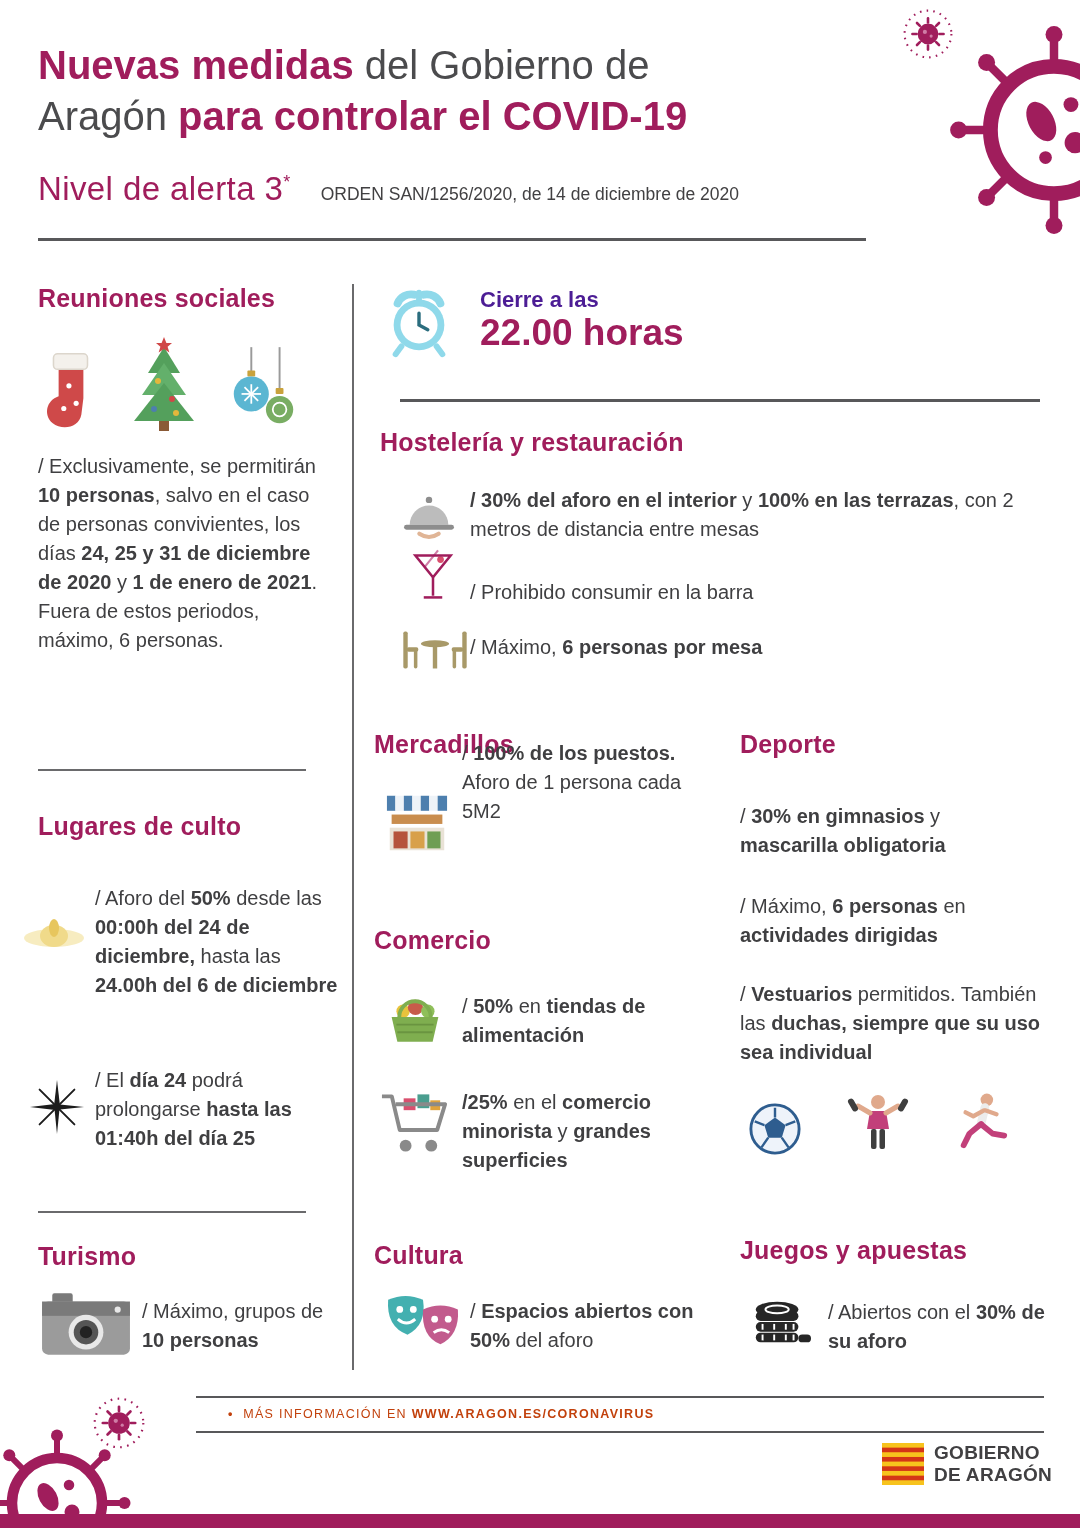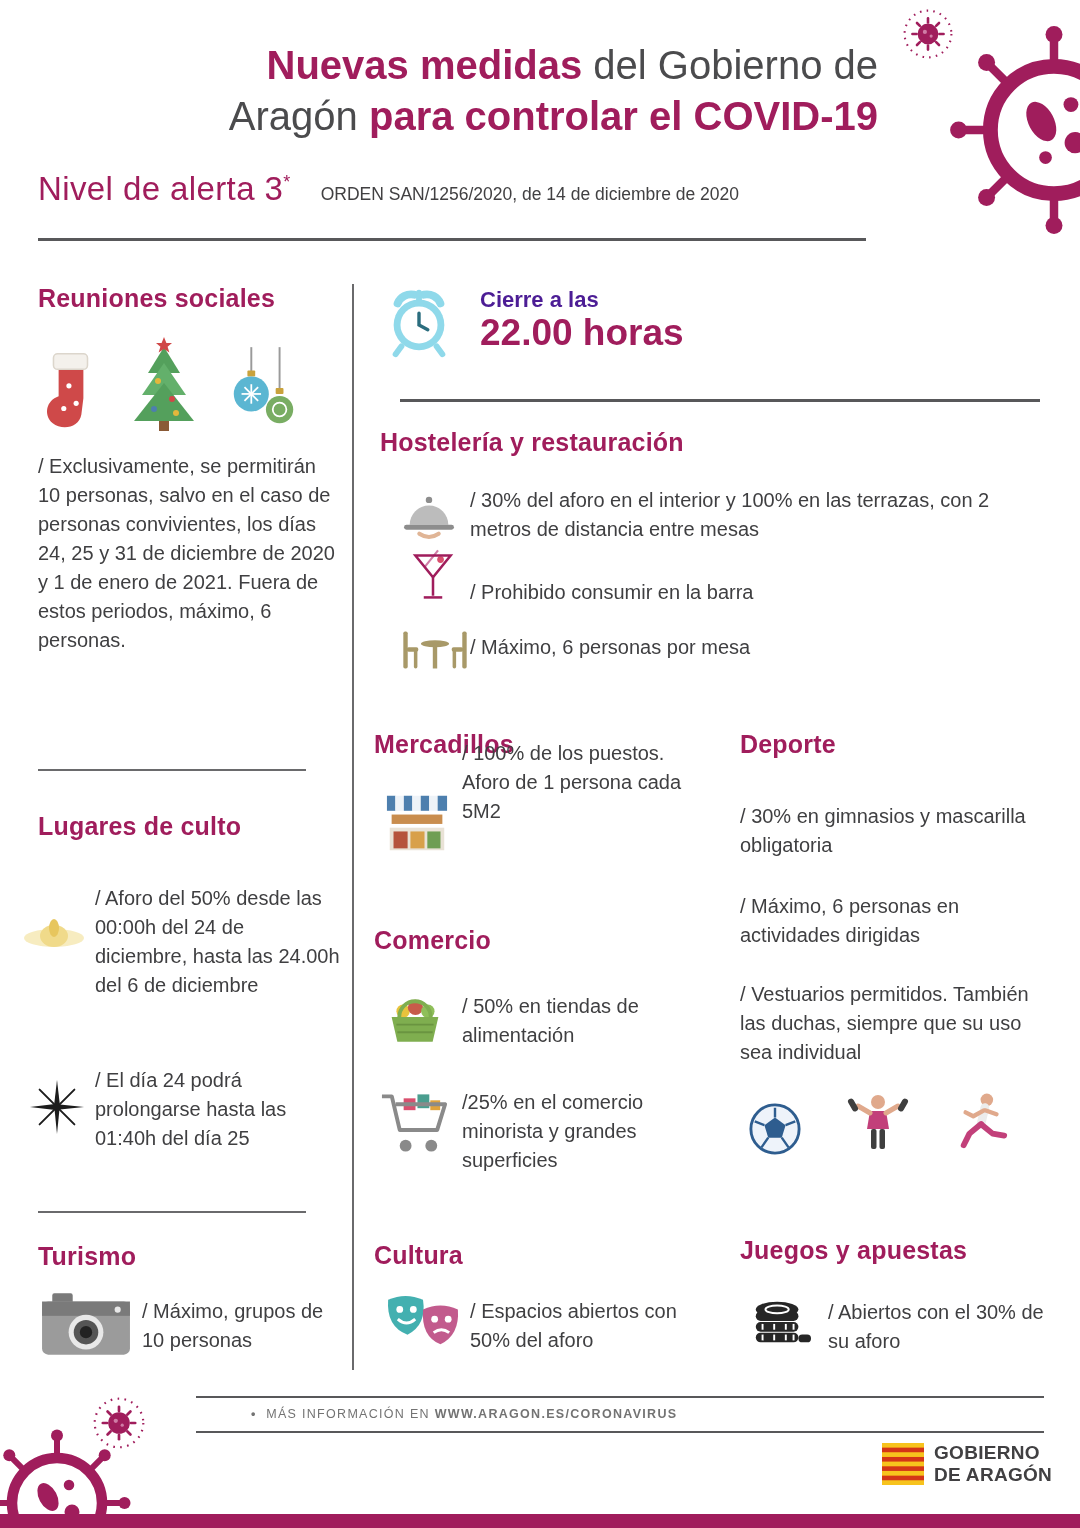--- a/index.html
+++ b/index.html
@@ -1,38 +1,38 @@
 <!DOCTYPE html>
 <html><head>
 <meta charset="utf-8">
 <style>
   * { margin:0; padding:0; box-sizing:border-box; }
   body { background:#ffffff; font-family:"Liberation Sans","DejaVu Sans",sans-serif; }
   .page { position:relative; width:1080px; height:1528px; background:#fff; overflow:hidden; color:#414042; }
   .abs { position:absolute; }
   .accent { color:#a01d5c; }
-  .b, .bold { font-weight:400; }
+  .b, .bold { font-weight:700; }
   .h2 { font-size:25px; font-weight:700; color:#a01d5c; letter-spacing:0.2px; }
   .body-text { font-size:20px; line-height:29px; color:#3f3f41; }
   .rule { background:#58585a; height:2.5px; }
   .thin-rule { background:#6a6a6c; height:1.5px; }
   .vline { background:#6a6a6c; width:1.5px; }
-  .title { font-size:40px; line-height:51px; font-weight:400; color:#4b4b4d;text-align:right; }
+  .title { font-size:40px; line-height:51px; font-weight:400; color:#4b4b4d; }
   .title .accent { font-weight:700; }
   .alert-row { display:flex; align-items:baseline; gap:30px; }
   .alert-level { font-size:33px; color:#a01d5c; letter-spacing:0.4px; }
   .alert-level sup { font-size:18px; }
   .order-ref { font-size:17.5px; color:#414042; }
   .closing-intro { font-size:22px; font-weight:700; color:#4c1d95; }
   .time-row { display:flex; align-items:baseline; gap:14px; }
   .closing-time { font-size:37px; font-weight:700; color:#a01d5c; }
   .closing-scope { font-size:22px; font-weight:700; color:#3f3f41; }
   .xmas-row { display:flex; align-items:flex-end; gap:20px; }
   .sports-row { display:flex; align-items:flex-end; gap:44px; }
-  .footer-info { font-size:12.5px; letter-spacing:1.3px; color:#737373; font-weight:500; white-space:nowrap;margin-left:23px; }
+  .footer-info { font-size:12.5px; letter-spacing:1.3px; color:#c2410c; font-weight:500; white-space:nowrap; }
   .footer-info .b { font-weight:700; }
   .logo { display:flex; align-items:center; gap:10px; }
   .logo-text { font-size:19px; line-height:21.5px; font-weight:700; color:#414042; letter-spacing:0.3px; }
   .bottom-bar { background:#a01d5c; }
   .icon svg { display:block; width:100%; height:100%; }
 </style>
 </head>
 <body>
 
 <div class="page">

